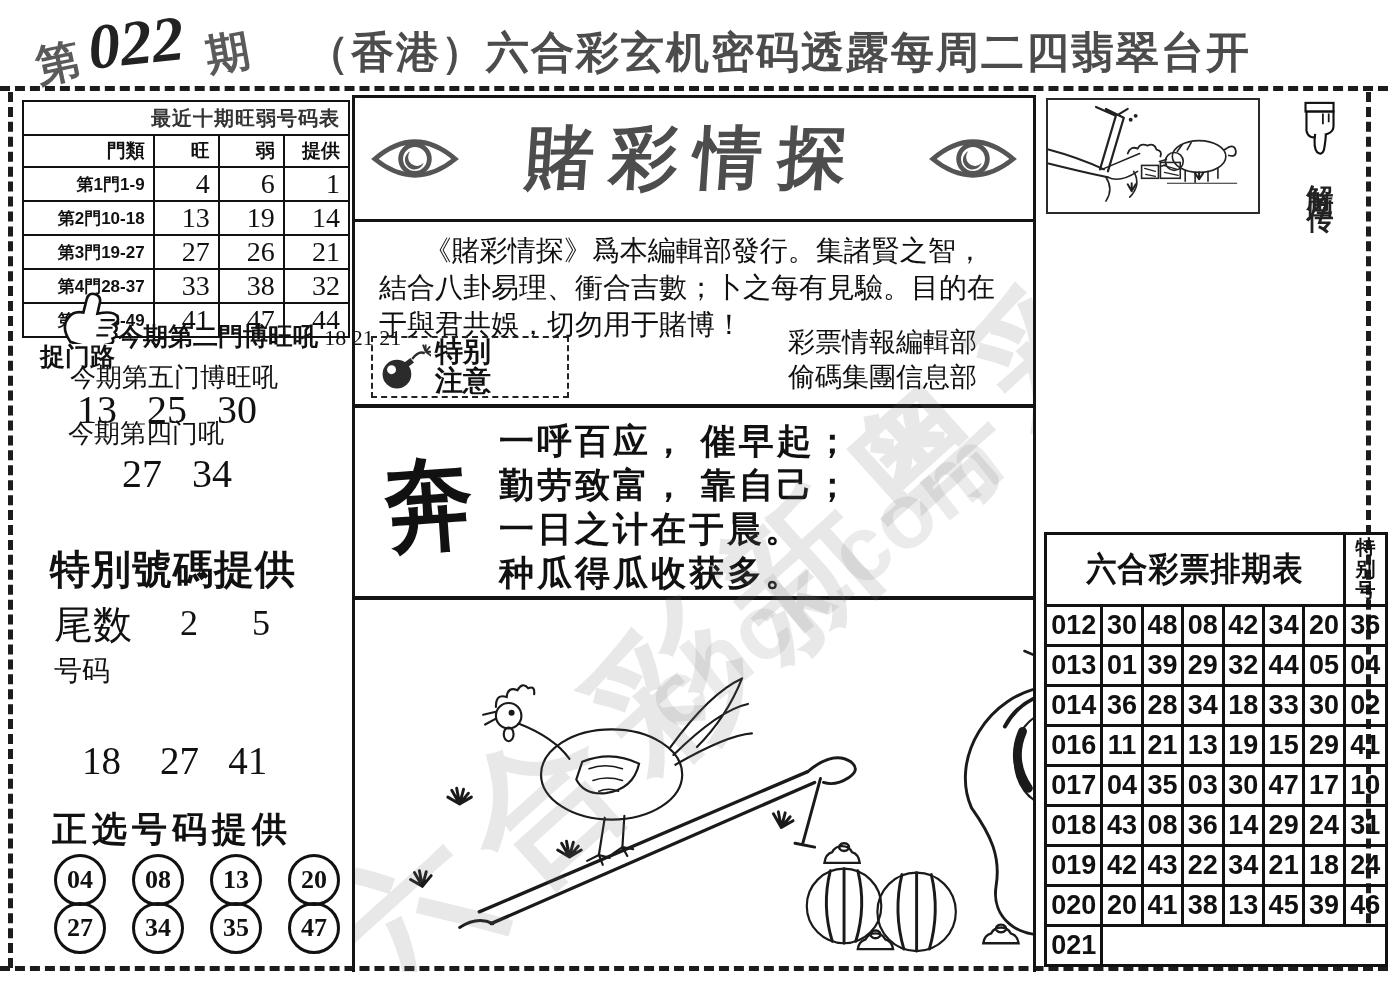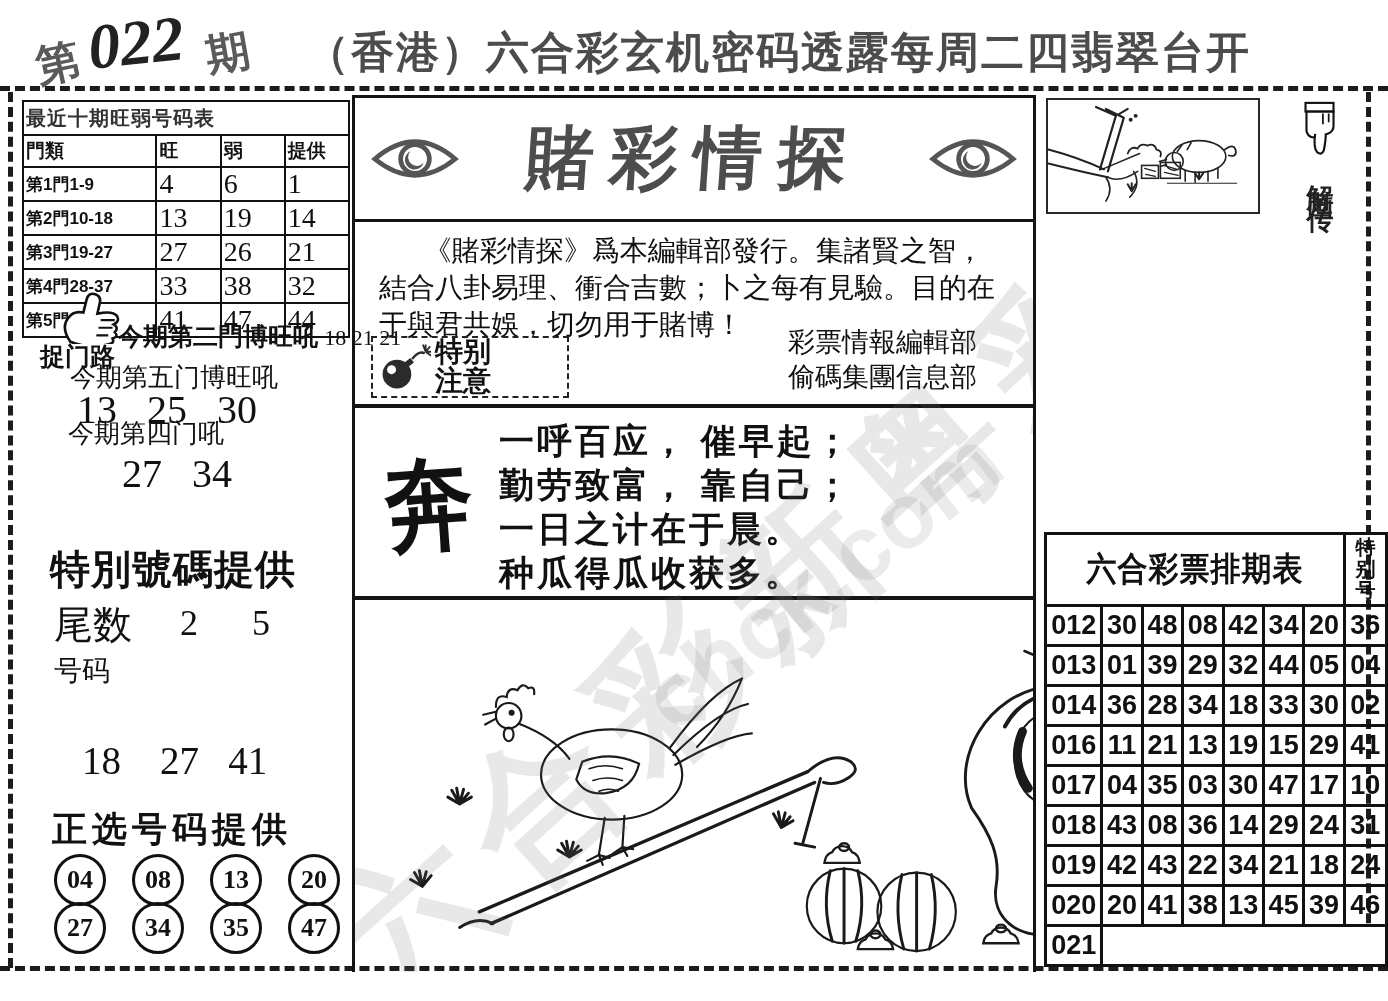--- a/index.html
+++ b/index.html
@@ -13,21 +13,21 @@
               color:#5a5a5a;font-size:44px;}
   .issue-no{position:absolute;font-family:"Liberation Serif",serif;font-weight:bold;
             font-style:italic;color:#222;font-size:64px;transform:rotate(-6deg);}
   .main-title{position:absolute;font-family:"Liberation Serif",serif;font-weight:bold;
               color:#4c4c4c;font-size:43px;letter-spacing:2px;white-space:nowrap;}
   .dash-h{position:absolute;border-top:5px dashed #1c1c1c;height:0;}
   .dash-v{position:absolute;border-left:5px dashed #1c1c1c;width:0;}
 
   
   .hot-table{position:absolute;left:22px;top:100px;width:328px;border-collapse:collapse;}
-  .hot-table td{border:2.5px solid #111;text-align:left;padding:1px 2px;}
+  .hot-table td{border:2.5px solid #111;text-align:right;padding:1px 8px;}
   .ht-title{font-size:20px;font-weight:bold;color:#333;letter-spacing:1px;height:30px;}
   .ht-head{font-family:"Liberation Sans",sans-serif;font-weight:bold;font-size:19px;height:28px;}
   .ht-label{font-family:Liberation Sans, sans-serif;font-weight:bold;font-size:17px;
             text-align:left;padding-left:4px;white-space:nowrap;}
   .ht-num{font-size:28px;line-height:1;height:30px;}
 
   .door-tips{position:absolute;left:22px;top:298px;width:330px;height:210px;}
   .badge-label{position:absolute;left:18px;top:42px;font-family:"Liberation Sans",sans-serif;
                font-weight:bold;font-size:25px;}
   .tip1{position:absolute;left:96px;top:22px;font-weight:bold;font-size:25px;white-space:nowrap;}

